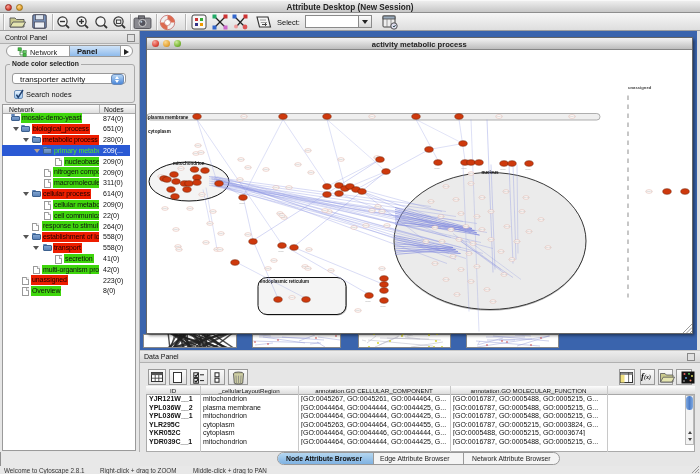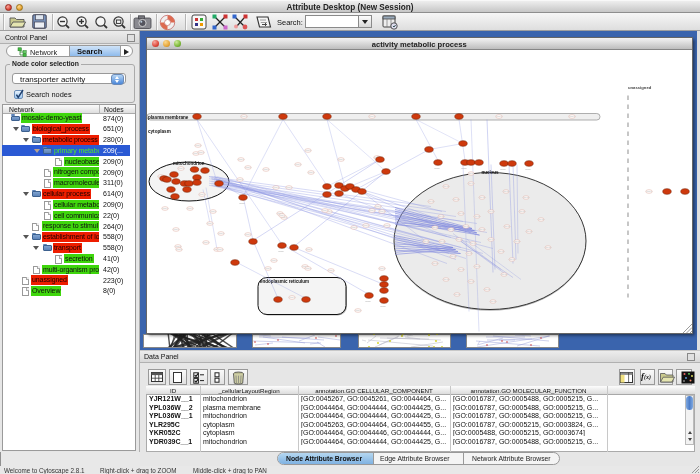--- a/index.html
+++ b/index.html
@@ -85,21 +85,21 @@
     <rect x="1.5" y="1.5" width="4" height="4" fill="#36c"></rect>
     <rect x="12.5" y="1.5" width="4" height="4" fill="#c33"></rect>
     <circle cx="14" cy="14" r="2.4" fill="#d55"></circle>
     <circle cx="5" cy="13.5" r="2" fill="#e99"></circle>
   </svg>
 <svg style="position:absolute;left:255px;top:14px" width="17" height="16" viewBox="0 0 17 16">
     <path d="M2 3 L13 3 L15.5 13 L4.5 13 Z" fill="#f4f4f4" stroke="#333" stroke-width="1.1"></path>
     <path d="M5 6 L11 6 M5.8 8.5 L12 8.5" stroke="#888" stroke-width="0.8"></path>
     <path d="M7 10.5 L11.5 10.5 L10 9 M11.5 10.5 L10 12" stroke="#333" stroke-width="0.9" fill="none"></path>
   </svg>
-<div style="position:absolute;left:277px;top:17.5px;font-size:7.5px;color:#111;">Search:</div>
+<div style="position:absolute;left:277px;top:17.5px;font-size:7.5px;color:#111;">Select:</div>
 <div style="position:absolute;left:305px;top:15px;width:67px;height:13px;background:#fff;border:1px solid #8a8a8a;box-sizing:border-box;">
     <div style="position:absolute;right:0;top:0;width:12px;height:11px;background:linear-gradient(#fdfdfd,#d8d8d8);border-left:1px solid #8a8a8a;"></div>
     <div style="position:absolute;right:3px;top:4px;width:0;height:0;border-left:3px solid transparent;border-right:3px solid transparent;border-top:4px solid #222;"></div>
   </div>
 <svg style="position:absolute;left:382px;top:14px" width="16" height="16" viewBox="0 0 16 16">
     <rect x="1" y="2" width="12" height="11" rx="1" fill="#eee" stroke="#444" stroke-width="1"></rect>
     <rect x="1" y="2" width="12" height="3" fill="#9ab" stroke="#444" stroke-width="0.8"></rect>
     <line x1="5" y1="5" x2="5" y2="13" stroke="#777" stroke-width="0.7"></line>
     <line x1="9" y1="5" x2="9" y2="13" stroke="#777" stroke-width="0.7"></line>
     <circle cx="12" cy="12" r="3.2" fill="#dde" stroke="#444" stroke-width="0.9"></circle>
@@ -109,21 +109,21 @@
 <div class="abs" style="left:0;top:31px;width:140px;height:13px;background:linear-gradient(#ececec,#d8d8d8);border-bottom:1px solid #b0b0b0;border-right:1px solid #b0b0b0;box-sizing:border-box;">
   <div style="position:absolute;left:5px;top:2.5px;font-size:7px;color:#111;">Control Panel</div>
   <div style="position:absolute;right:4px;top:2.5px;width:8px;height:8px;border:1px solid #888;background:#e0e0e0;box-sizing:border-box;"></div>
 </div>
 
 <div class="abs" style="left:0;top:44px;width:140px;height:408px;background:#e6e6e6;border-right:1px solid #b0b0b0;box-sizing:border-box;"></div>
 
 <div class="abs" style="left:6px;top:45px;width:127px;height:11.5px;background:#fdfdfd;border:1px solid #9a9a9a;border-radius:6px;box-sizing:border-box;overflow:hidden;">
   <div style="position:absolute;left:62px;top:0;width:50px;height:100%;background:linear-gradient(#cfe3f8,#8fbbec);border-left:1px solid #9a9a9a;border-right:1px solid #9a9a9a;"></div>
   <div style="position:absolute;left:23px;top:1.6px;font-size:7.4px;color:#222;">Network</div>
-  <div style="position:absolute;left:70px;top:1.4px;font-size:7.6px;font-weight:bold;color:#111;">Search</div>
+  <div style="position:absolute;left:70px;top:1.4px;font-size:7.6px;font-weight:bold;color:#111;">Panel</div>
   <div style="position:absolute;left:117px;top:2.8px;width:0;height:0;border-top:3.2px solid transparent;border-bottom:3.2px solid transparent;border-left:5px solid #222;"></div>
 </div>
 <svg class="abs" style="left:17px;top:46.5px" width="10" height="10" viewBox="0 0 10 10">
  <path d="M3 2.5 L3 8 M3 5 L7 5 M3 8 L7 8" stroke="#383" stroke-width="0.8" fill="none"></path>
  <rect x="1" y="0.8" width="3.4" height="3" fill="#4b4" stroke="#272" stroke-width="0.5"></rect>
  <rect x="6" y="3.6" width="3.2" height="2.8" fill="#6c6" stroke="#272" stroke-width="0.5"></rect>
  <rect x="6" y="6.8" width="3.2" height="2.8" fill="#4b4" stroke="#272" stroke-width="0.5"></rect>
 </svg>
 
 <div class="abs" style="left:5px;top:64px;width:128px;height:37px;border:1px solid #aaa;border-radius:3px;"></div>

